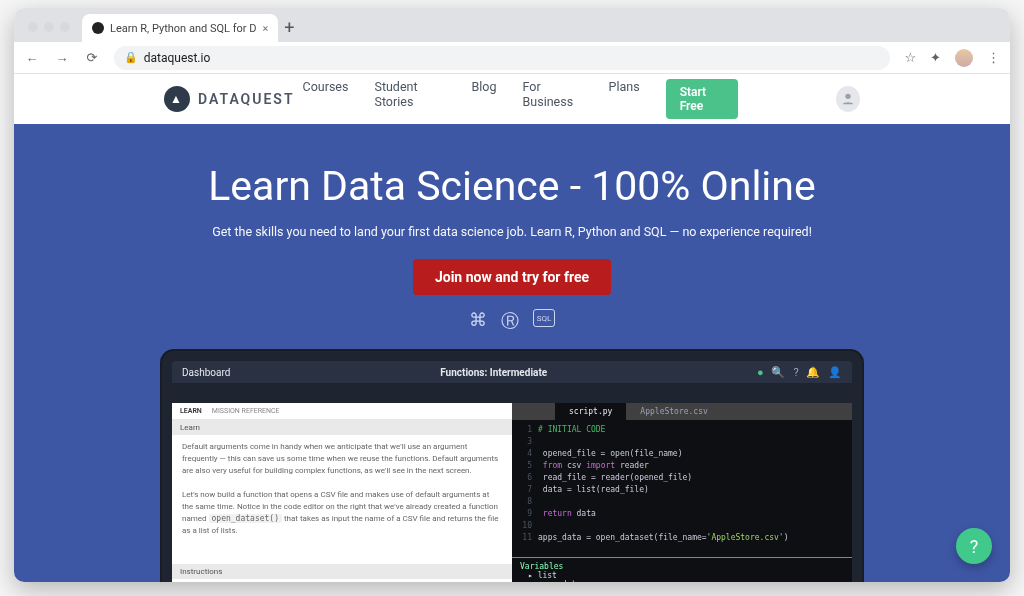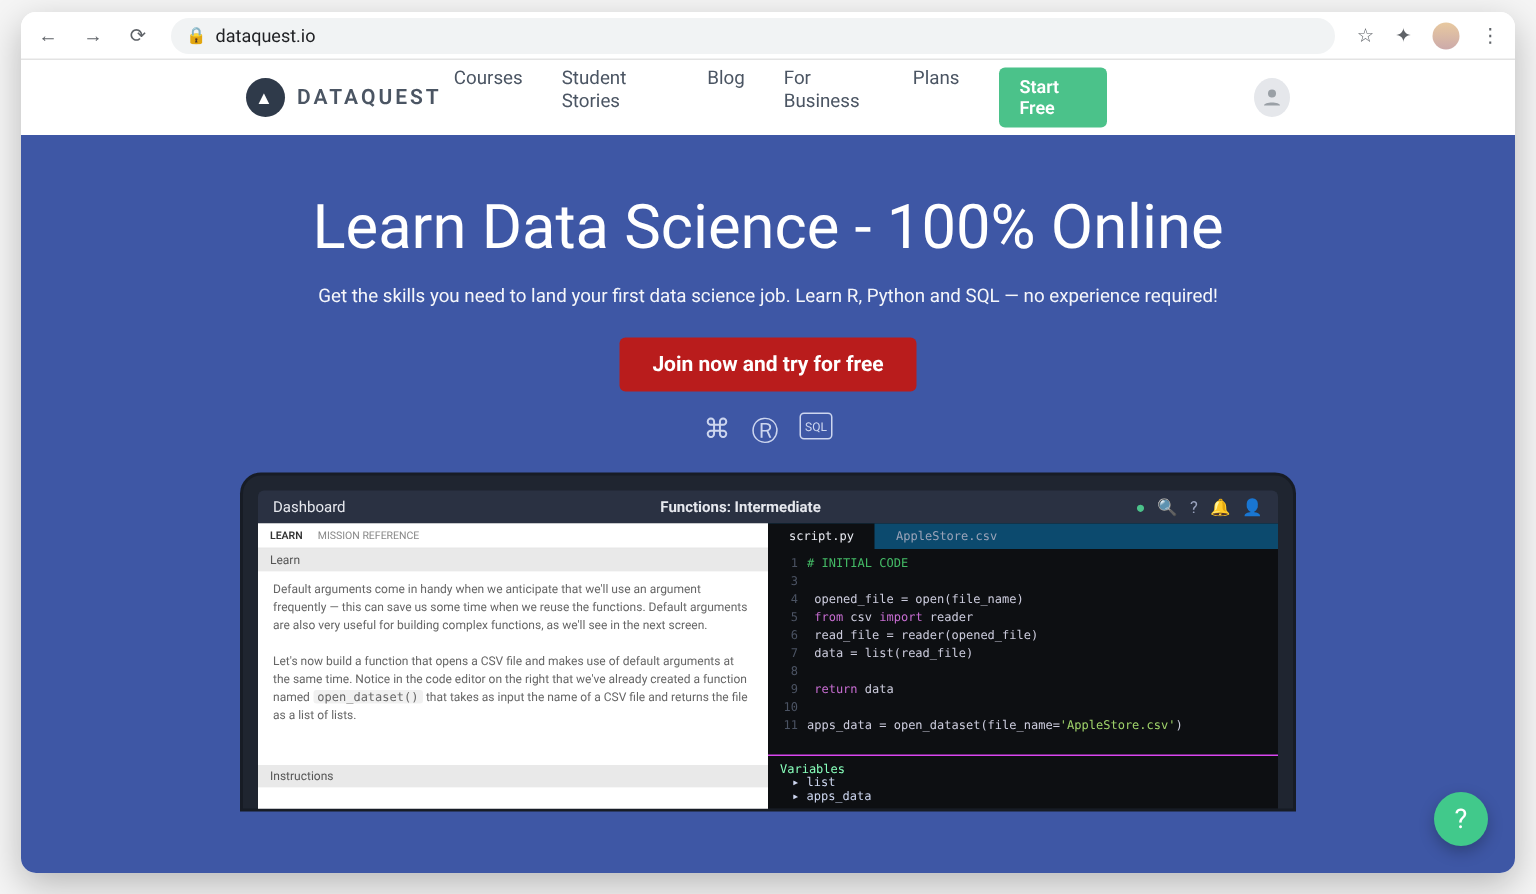--- a/index.html
+++ b/index.html
@@ -138,54 +138,67 @@
     color:#e6e8ee;
     font-size:10px;
     height:22px;
     display:flex;align-items:center;
     padding:0 10px;
     border-radius:4px 4px 0 0;
     justify-content:space-between;
   }
   .appbar .center{ flex:1; text-align:center;font-weight:bold;}
   .appbar .ricons{ display:flex; gap:8px; color:#9ba4bf; font-size:11px;}
-  .panes{ display:flex; height:190px;}
+  .panes{ display:flex; height:190px;margin-top:20px;}
   .leftpane{
     width:50%; background:#f5f5f5; font-size:8px; color:#666;
     display:flex;flex-direction:column;
   }
   .lp-tabs{ display:flex; gap:10px; padding:4px 8px; font-size:7px; color:#888; background:#fff; border-bottom:1px solid #e7e7e7;}
   .lp-tabs .active{ color:#333; font-weight:600;}
   .lp-sec{ background:#e9e9e9; padding:3px 8px; font-size:8px; color:#555;}
   .lp-body{ padding:6px 10px; line-height:1.5; background:#fff; flex:1; overflow:hidden;}
   .lp-body code{ background:#f1f1f1; padding:0 3px; border-radius:2px; font-family:monospace;}
   .rightpane{
     width:50%; background:#0d0f12; color:#ccd; font-family:monospace;
     font-size:8px; display:flex; flex-direction:column;
   }
-  .rp-tabs{ display:flex; background:#0c4a6e; font-size:8px;}
+  .rp-tabs{ display:flex; background:#404040; font-size:8px;padding-left:43px;}
   .rp-tabs div{ padding:4px 14px; color:#9aa3b8;}
   .rp-tabs .active{ background:#0d0f12; color:#e8eaf0;}
   .codebox{ padding:4px 6px; line-height:1.5; flex:1;}
   .codebox .ln{ color:#4b5363; display:inline-block; width:14px; text-align:right; margin-right:6px;}
   .kw{ color:#c76dd1;} .fn{ color:#7ab7ff;} .str{ color:#9fd36a;} .cm{ color:#4b6;}
   .varsec{ border-top:1px solid #d946ef; padding:4px 8px; color:#8fb; font-size:8px;}
   .help-fab{
     position:absolute; right:18px; bottom:18px;
     width:36px;height:36px;border-radius:50%;
     background:#41c98b;color:#fff;
     display:flex;align-items:center;justify-content:center;
     font-size:18px;box-shadow:0 4px 10px rgba(0,0,0,.25);
   }
 </style>
 </head>
 <body>
 
 <div class="window">
 
+  <div class="tabbar">
+    <div class="traffic">
+      <div class="dot"></div>
+      <div class="dot"></div>
+      <div class="dot"></div>
+    </div>
+    <div class="tab">
+      <span class="favicon"></span>
+      <span>Learn R, Python and SQL for D</span>
+      <span class="closex">×</span>
+    </div>
+    <div class="newtab">+</div>
+  </div>
 
   <div class="addrbar">
     <span class="navicon">←</span>
     <span class="navicon">→</span>
     <span class="navicon">⟳</span>
     <div class="omnibox">
       <span class="lockicn">🔒</span>
       <span>dataquest.io</span>
     </div>
     <div class="righticons">

